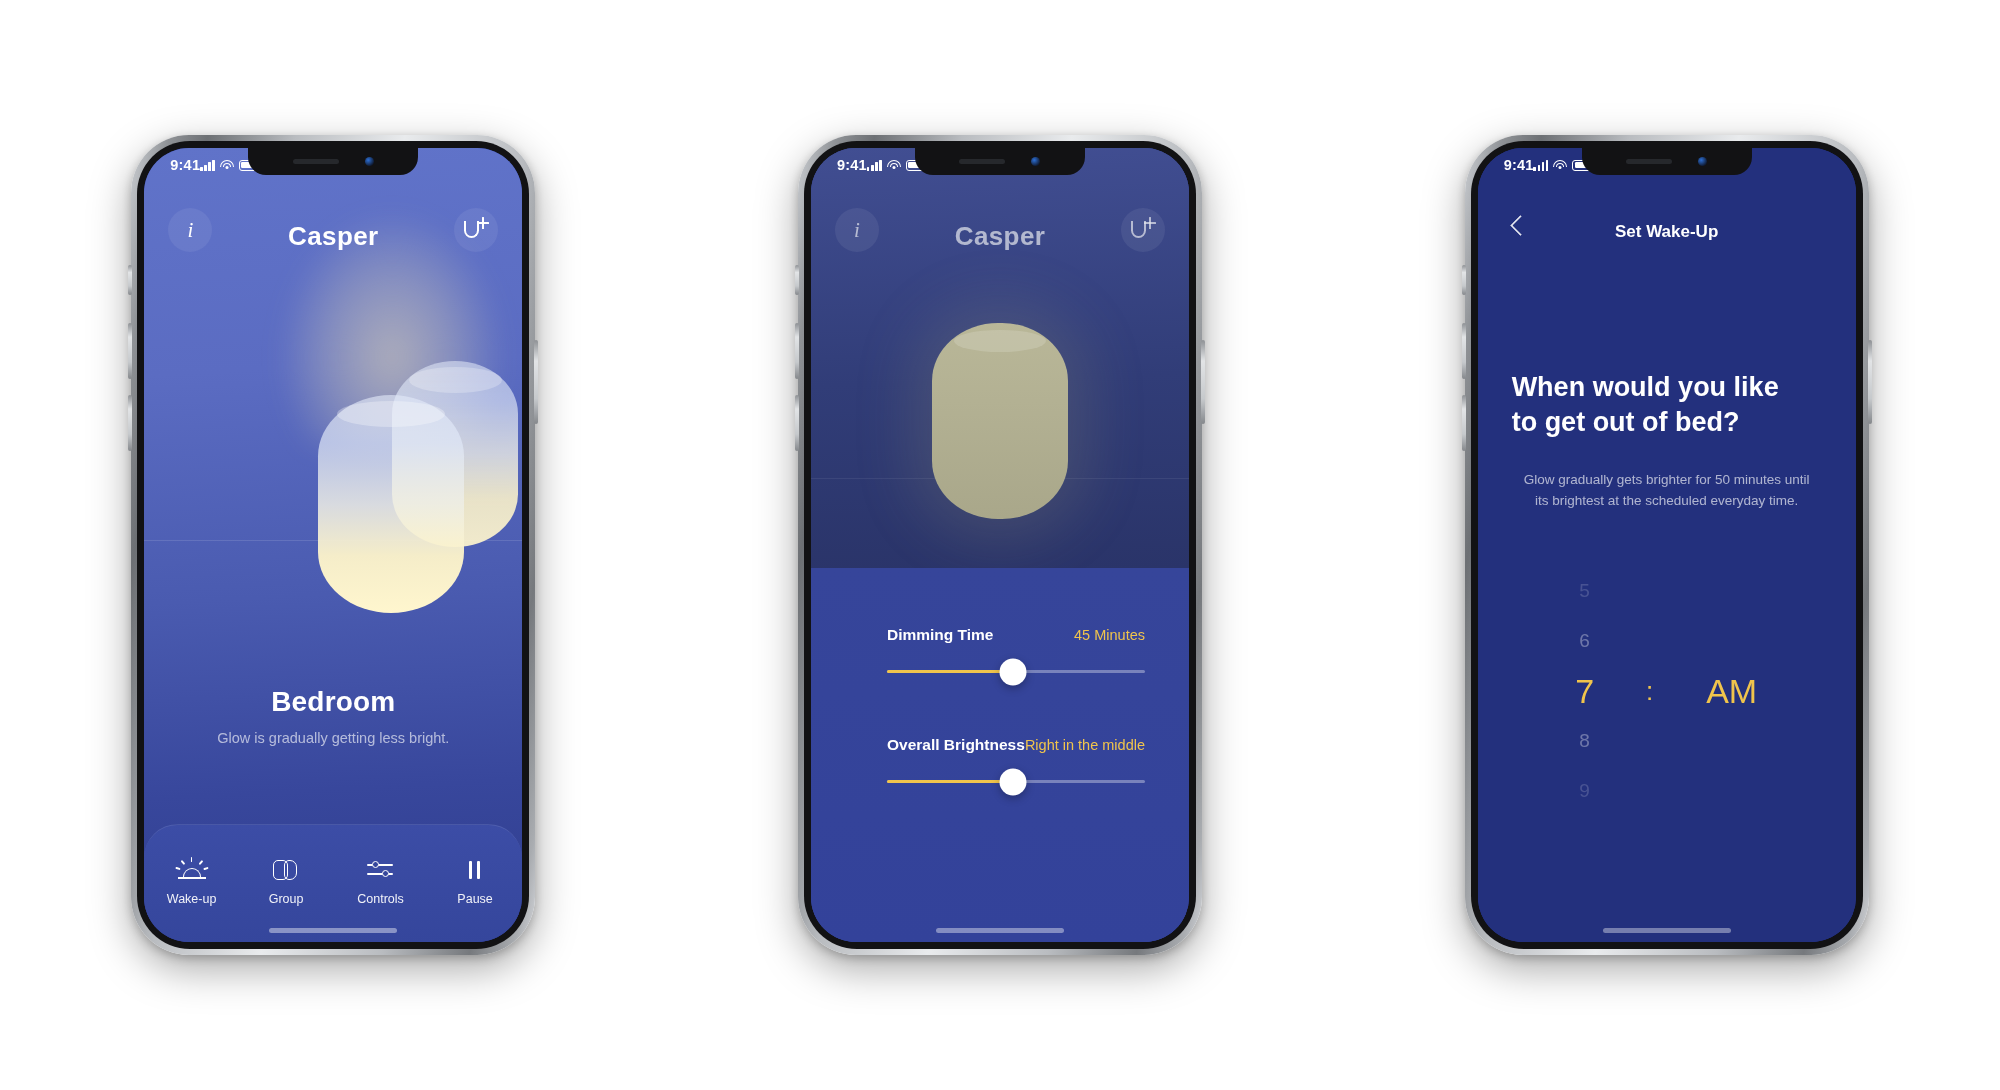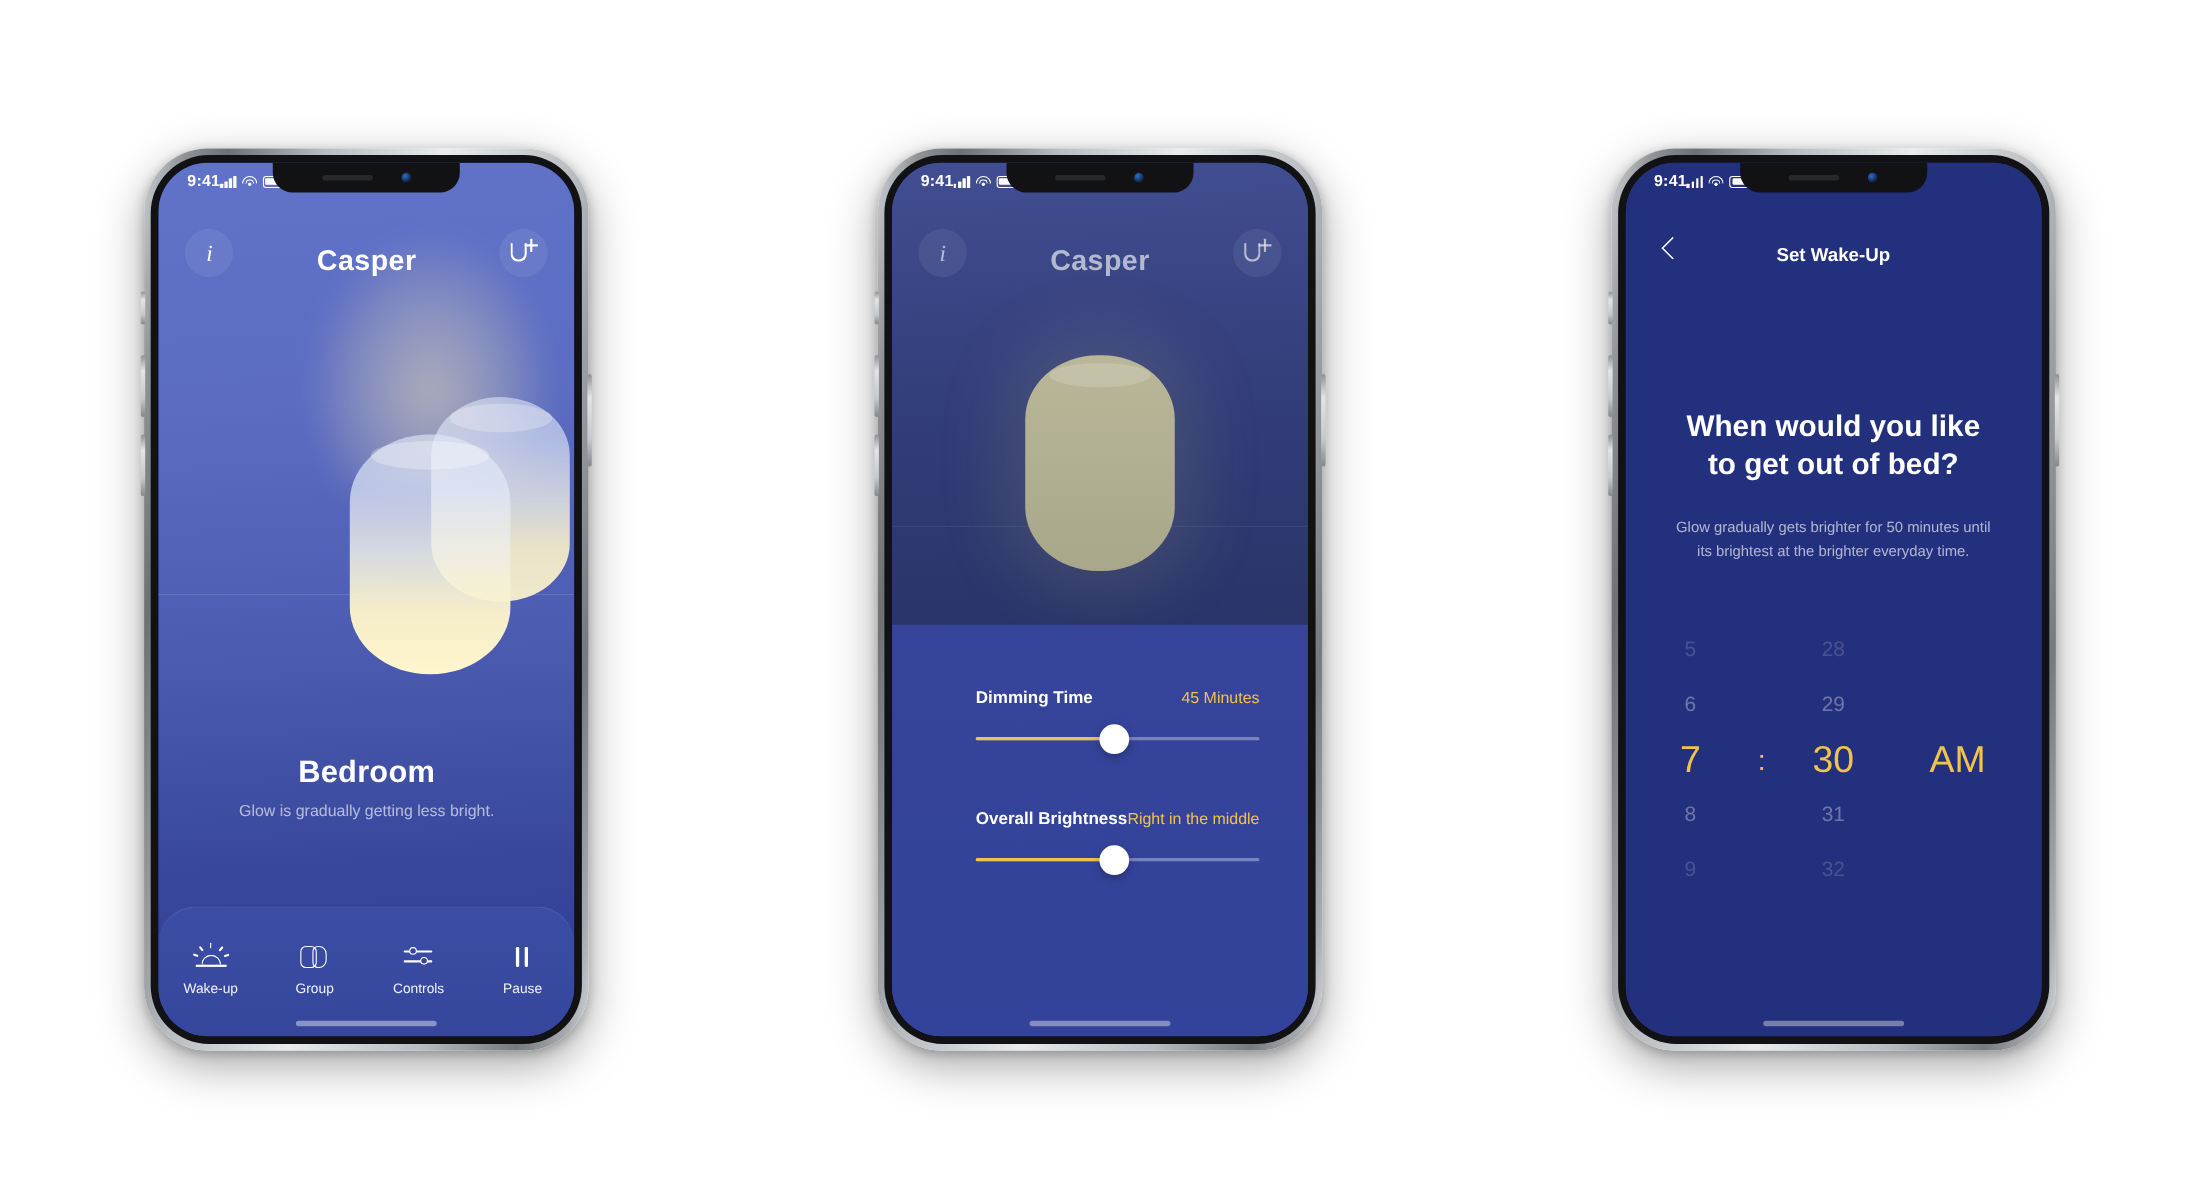--- a/index.html
+++ b/index.html
@@ -227,21 +227,21 @@
   
   .s3 { position:absolute; inset:0; background:#23307d; }
   .nav3 { position:absolute; top:0; left:0; right:0; height:110px;
           display:flex; align-items:flex-end; padding:0 24px 16px 24px; }
   .back-chev { width:32px; height:32px; position:relative; }
   .back-chev::before { content:''; position:absolute; left:11px; top:8px;
       width:13px; height:13px; border-left:2.6px solid rgba(255,255,255,.88);
       border-bottom:2.6px solid rgba(255,255,255,.88); transform: rotate(45deg); border-radius:1px; }
   .nav3-title { position:absolute; left:0; right:0; bottom:16px; text-align:center;
                 font-size:17px; font-weight:bold; color:#fff; }
-  .q-title { position:absolute; left:34px; right:34px; top:222px; text-align:center;
+  .q-title { position:absolute; left:34px; right:34px; top:222px; text-align:left;
              font-size:27px; font-weight:bold; color:#fff; line-height:1.28; }
   .q-sub   { position:absolute; left:40px; right:40px; top:322px; text-align:center;
              font-size:13.5px; color: rgba(255,255,255,.64); line-height:1.55; }
   .picker { position:absolute; left:0; right:0; top:418px; height:250px;
             display:flex; justify-content:center; align-items:stretch; }
   .wheel { width:96px; display:flex; flex-direction:column; align-items:center;
            justify-content:space-between; }
   .wheel.ampm { width:130px; }
   .wv { font-size:19px; color: rgba(255,255,255,.17); height:50px; line-height:50px; }
   .wv.near { color: rgba(255,255,255,.34); }
@@ -474,41 +474,34 @@
           <span class="nav3-title">Set Wake-Up</span>
         </div>
 
         <div class="q-title">
           <span>When would you like</span><br>
           <span>to get out of bed?</span>
         </div>
 
         <div class="q-sub">
           <span>Glow gradually gets brighter for 50 minutes until</span>
-          <span>its brightest at the brighter everyday time.</span>
+          <span>its brightest at the scheduled everyday time.</span>
         </div>
 
         <div class="picker">
           <div class="wheel">
             <span class="wv">5</span>
             <span class="wv near">6</span>
             <span class="wv sel">7</span>
             <span class="wv near">8</span>
             <span class="wv">9</span>
           </div>
 
           <div class="colon">:</div>
 
-          <div class="wheel">
-            <span class="wv">28</span>
-            <span class="wv near">29</span>
-            <span class="wv sel">30</span>
-            <span class="wv near">31</span>
-            <span class="wv">32</span>
-          </div>
 
           <div class="wheel ampm">
             <span class="wv"></span>
             <span class="wv near"></span>
             <span class="wv sel">AM</span>
             <span class="wv near"></span>
             <span class="wv"></span>
           </div>
         </div>
 

